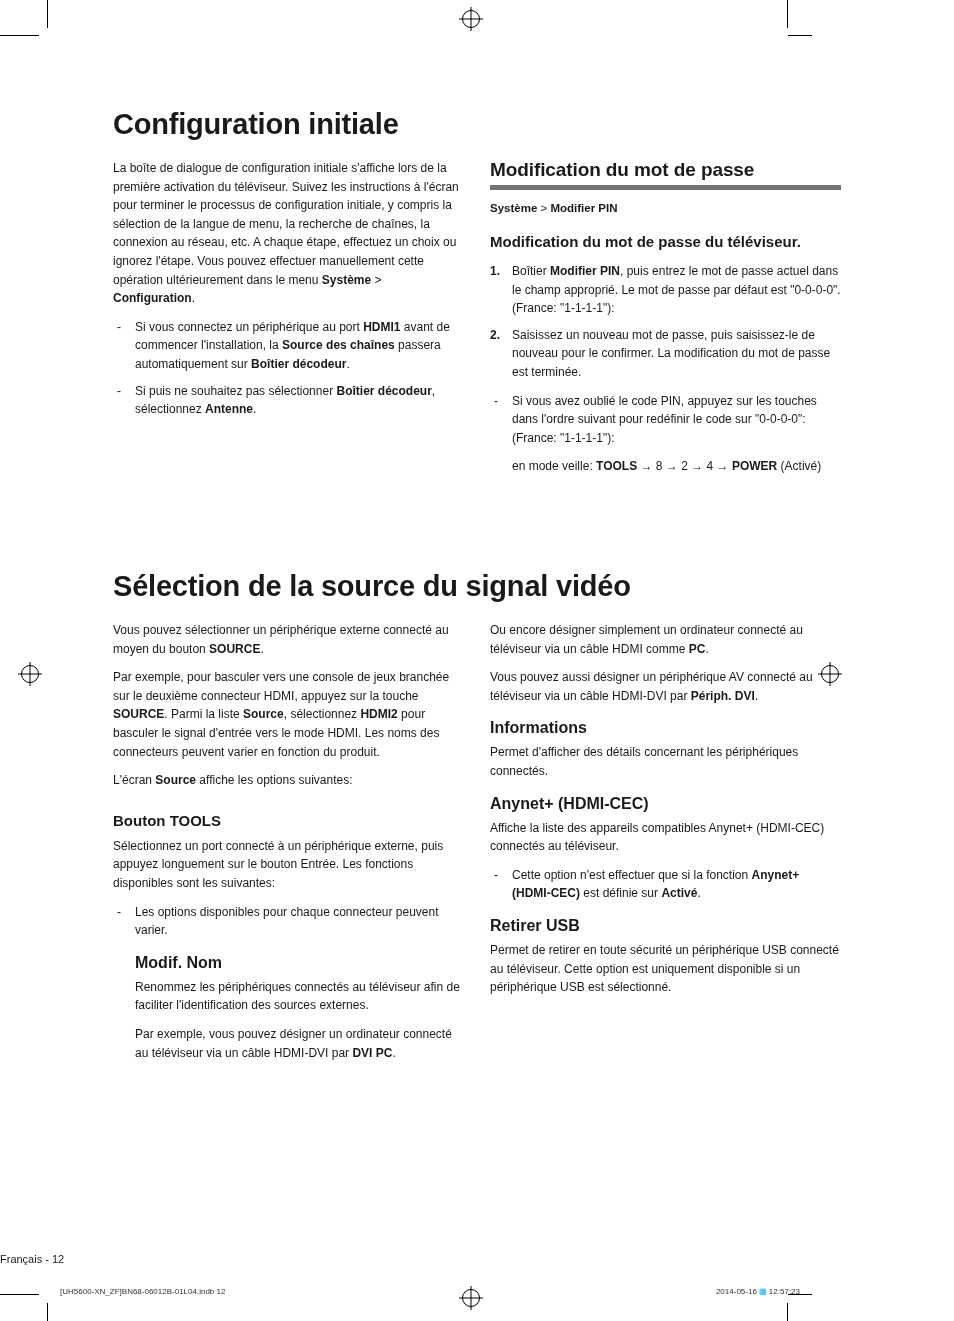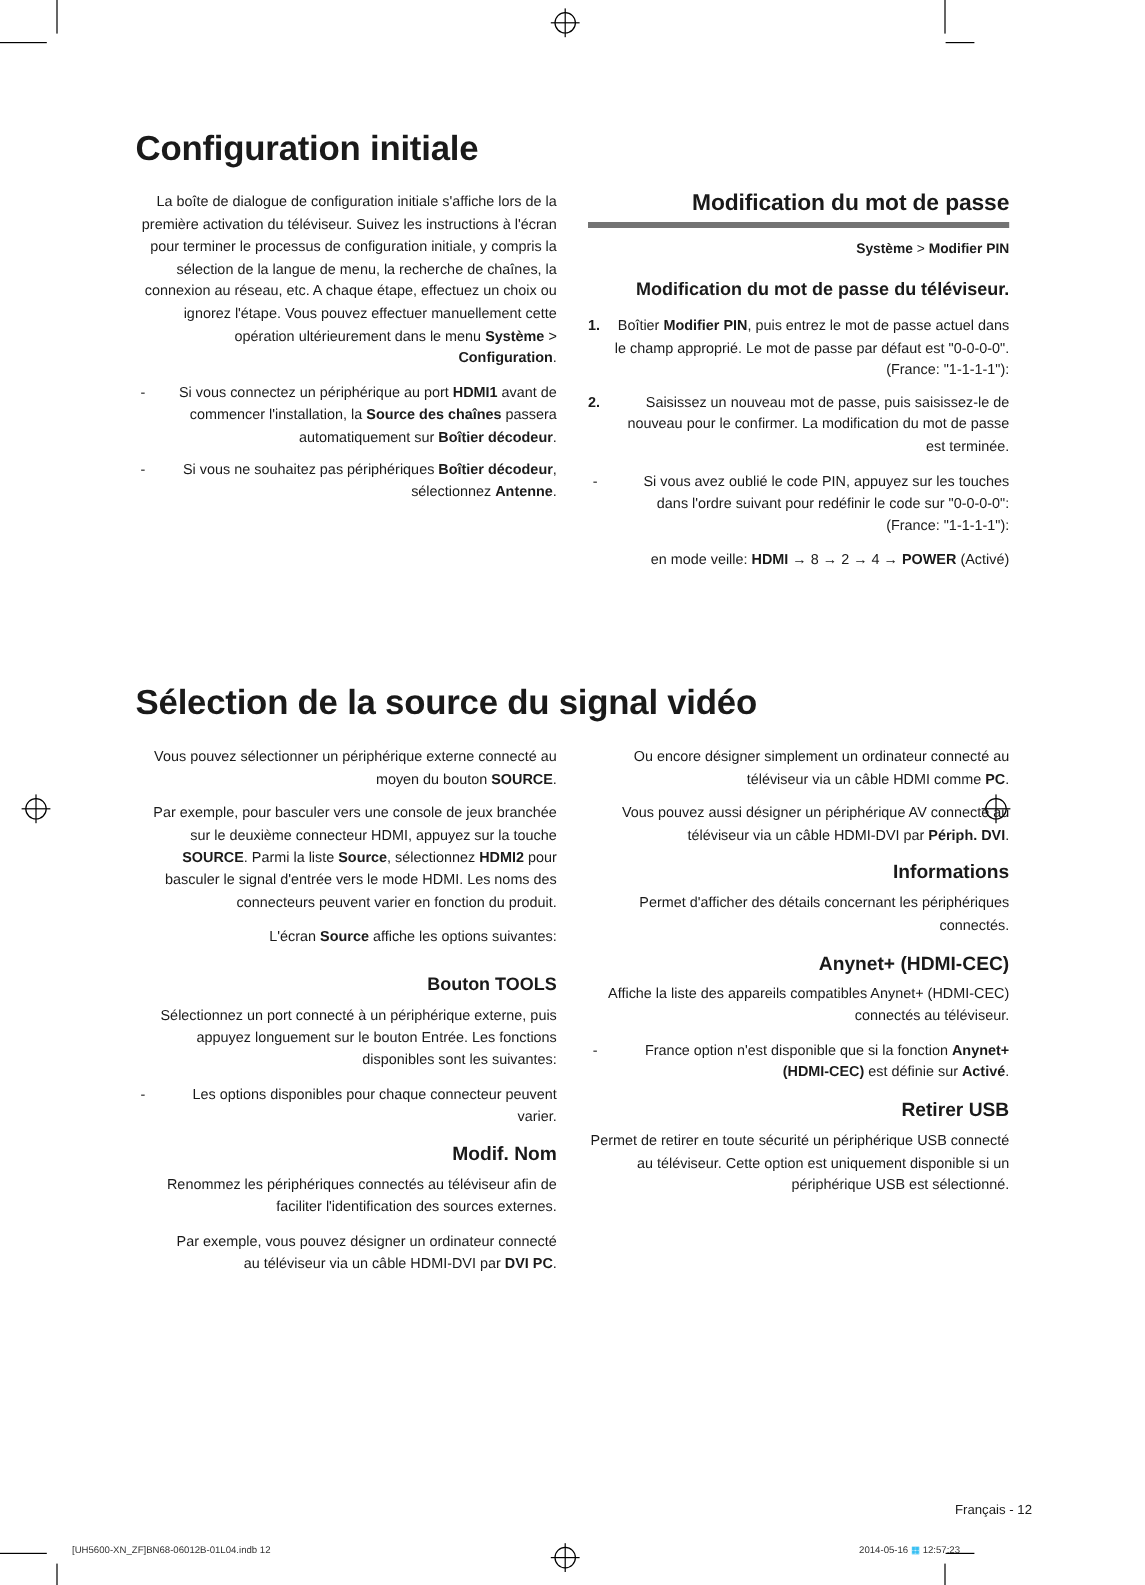--- a/index.html
+++ b/index.html
@@ -52,21 +52,21 @@
   h1.section {
     font-size: 29px;
     font-weight: bold;
     margin: 0 0 18px 0;
     letter-spacing: -0.2px;
   }
   .cols {
     display: flex;
     gap: 26px;
   }
-  .col { flex: 1; min-width: 0; text-align: right; }
+  .col { flex: 1; min-width: 0; }
   p { margin: 0 0 10px 0; line-height: 1.55; font-size: 12px; }
   .bold { font-weight: bold; }
   h2.sub {
     font-size: 19px;
     font-weight: bold;
     border-bottom: 5px solid #737373;
     padding-bottom: 4px;
     margin: 0 0 10px 0;
     letter-spacing: -0.1px;
   }
@@ -114,21 +114,21 @@
   .indent-block { margin-left: 22px; }
   .arrow { font-family: Arial, sans-serif; }
   .breadcrumb { font-size: 11.5px; margin: 0 0 10px 0; }
 
   .section2 { margin-top: 84px; }
 
   .footer-center {
     position: absolute;
     bottom: 56px;
     left: 0; right: 0;
-    text-align: right;
+    text-align: left;
     font-size: 11px;
   }
   .footer-left {
     position: absolute;
     bottom: 25px;
     left: 60px;
     font-size: 8px;
     color: #333;
   }
   .footer-right {
@@ -165,21 +165,21 @@
     <div class="cols">
       <div class="col">
         <p>
           <span>La boîte de dialogue de configuration initiale s'affiche lors de la première activation du téléviseur. Suivez les instructions à l'écran pour terminer le processus de configuration initiale, y compris la sélection de la langue de menu, la recherche de chaînes, la connexion au réseau, etc. A chaque étape, effectuez un choix ou ignorez l'étape. Vous pouvez effectuer manuellement cette opération ultérieurement dans le menu </span><span class="bold">Système</span><span> &gt; </span><span class="bold">Configuration</span><span>.</span>
         </p>
         <ul class="dash">
           <li>
             <span>Si vous connectez un périphérique au port </span><span class="bold">HDMI1</span><span> avant de commencer l'installation, la </span><span class="bold">Source des chaînes</span><span> passera automatiquement sur </span><span class="bold">Boîtier décodeur</span><span>.</span>
           </li>
           <li>
-            <span>Si vous ne souhaitez pas périphériques </span><span class="bold">Boîtier décodeur</span><span>, sélectionnez </span><span class="bold">Antenne</span><span>.</span>
+            <span>Si puis ne souhaitez pas sélectionner </span><span class="bold">Boîtier décodeur</span><span>, sélectionnez </span><span class="bold">Antenne</span><span>.</span>
           </li>
         </ul>
       </div>
 
       <div class="col">
         <h2 class="sub">Modification du mot de passe</h2>
         <p class="breadcrumb">
           <span class="bold">Système</span><span> &gt; </span><span class="bold">Modifier PIN</span>
         </p>
         <h3 class="sub2">Modification du mot de passe du téléviseur.</h3>
@@ -190,21 +190,21 @@
           <li>
             <span>Saisissez un nouveau mot de passe, puis saisissez-le de nouveau pour le confirmer. La modification du mot de passe est terminée.</span>
           </li>
         </ol>
         <ul class="dash">
           <li>
             <span>Si vous avez oublié le code PIN, appuyez sur les touches dans l'ordre suivant pour redéfinir le code sur "0-0-0-0": (France: "1-1-1-1"):</span>
           </li>
         </ul>
         <p class="indent-block arrow">
-          <span>en mode veille: </span><span class="bold">HDMI</span><span> → 8 → 2 → 4 → </span><span class="bold">POWER</span><span> (Activé)</span>
+          <span>en mode veille: </span><span class="bold">TOOLS</span><span> → 8 → 2 → 4 → </span><span class="bold">POWER</span><span> (Activé)</span>
         </p>
       </div>
     </div>
 
     <div class="section2">
       <h1 class="section">Sélection de la source du signal vidéo</h1>
 
       <div class="cols">
         <div class="col">
           <p>
@@ -240,21 +240,21 @@
             <span>Vous pouvez aussi désigner un périphérique AV connecté au téléviseur via un câble HDMI-DVI par </span><span class="bold">Périph. DVI</span><span>.</span>
           </p>
 
           <h5 class="topic">Informations</h5>
           <p>Permet d'afficher des détails concernant les périphériques connectés.</p>
 
           <h5 class="topic">Anynet+ (HDMI-CEC)</h5>
           <p>Affiche la liste des appareils compatibles Anynet+ (HDMI-CEC) connectés au téléviseur.</p>
           <ul class="dash">
             <li>
-              <span>France option n'est disponible que si la fonction </span><span class="bold">Anynet+ (HDMI-CEC)</span><span> est définie sur </span><span class="bold">Activé</span><span>.</span>
+              <span>Cette option n'est effectuer que si la fonction </span><span class="bold">Anynet+ (HDMI-CEC)</span><span> est définie sur </span><span class="bold">Activé</span><span>.</span>
             </li>
           </ul>
 
           <h5 class="topic">Retirer USB</h5>
           <p>Permet de retirer en toute sécurité un périphérique USB connecté au téléviseur. Cette option est uniquement disponible si un périphérique USB est sélectionné.</p>
         </div>
       </div>
     </div>
 
   </div>

